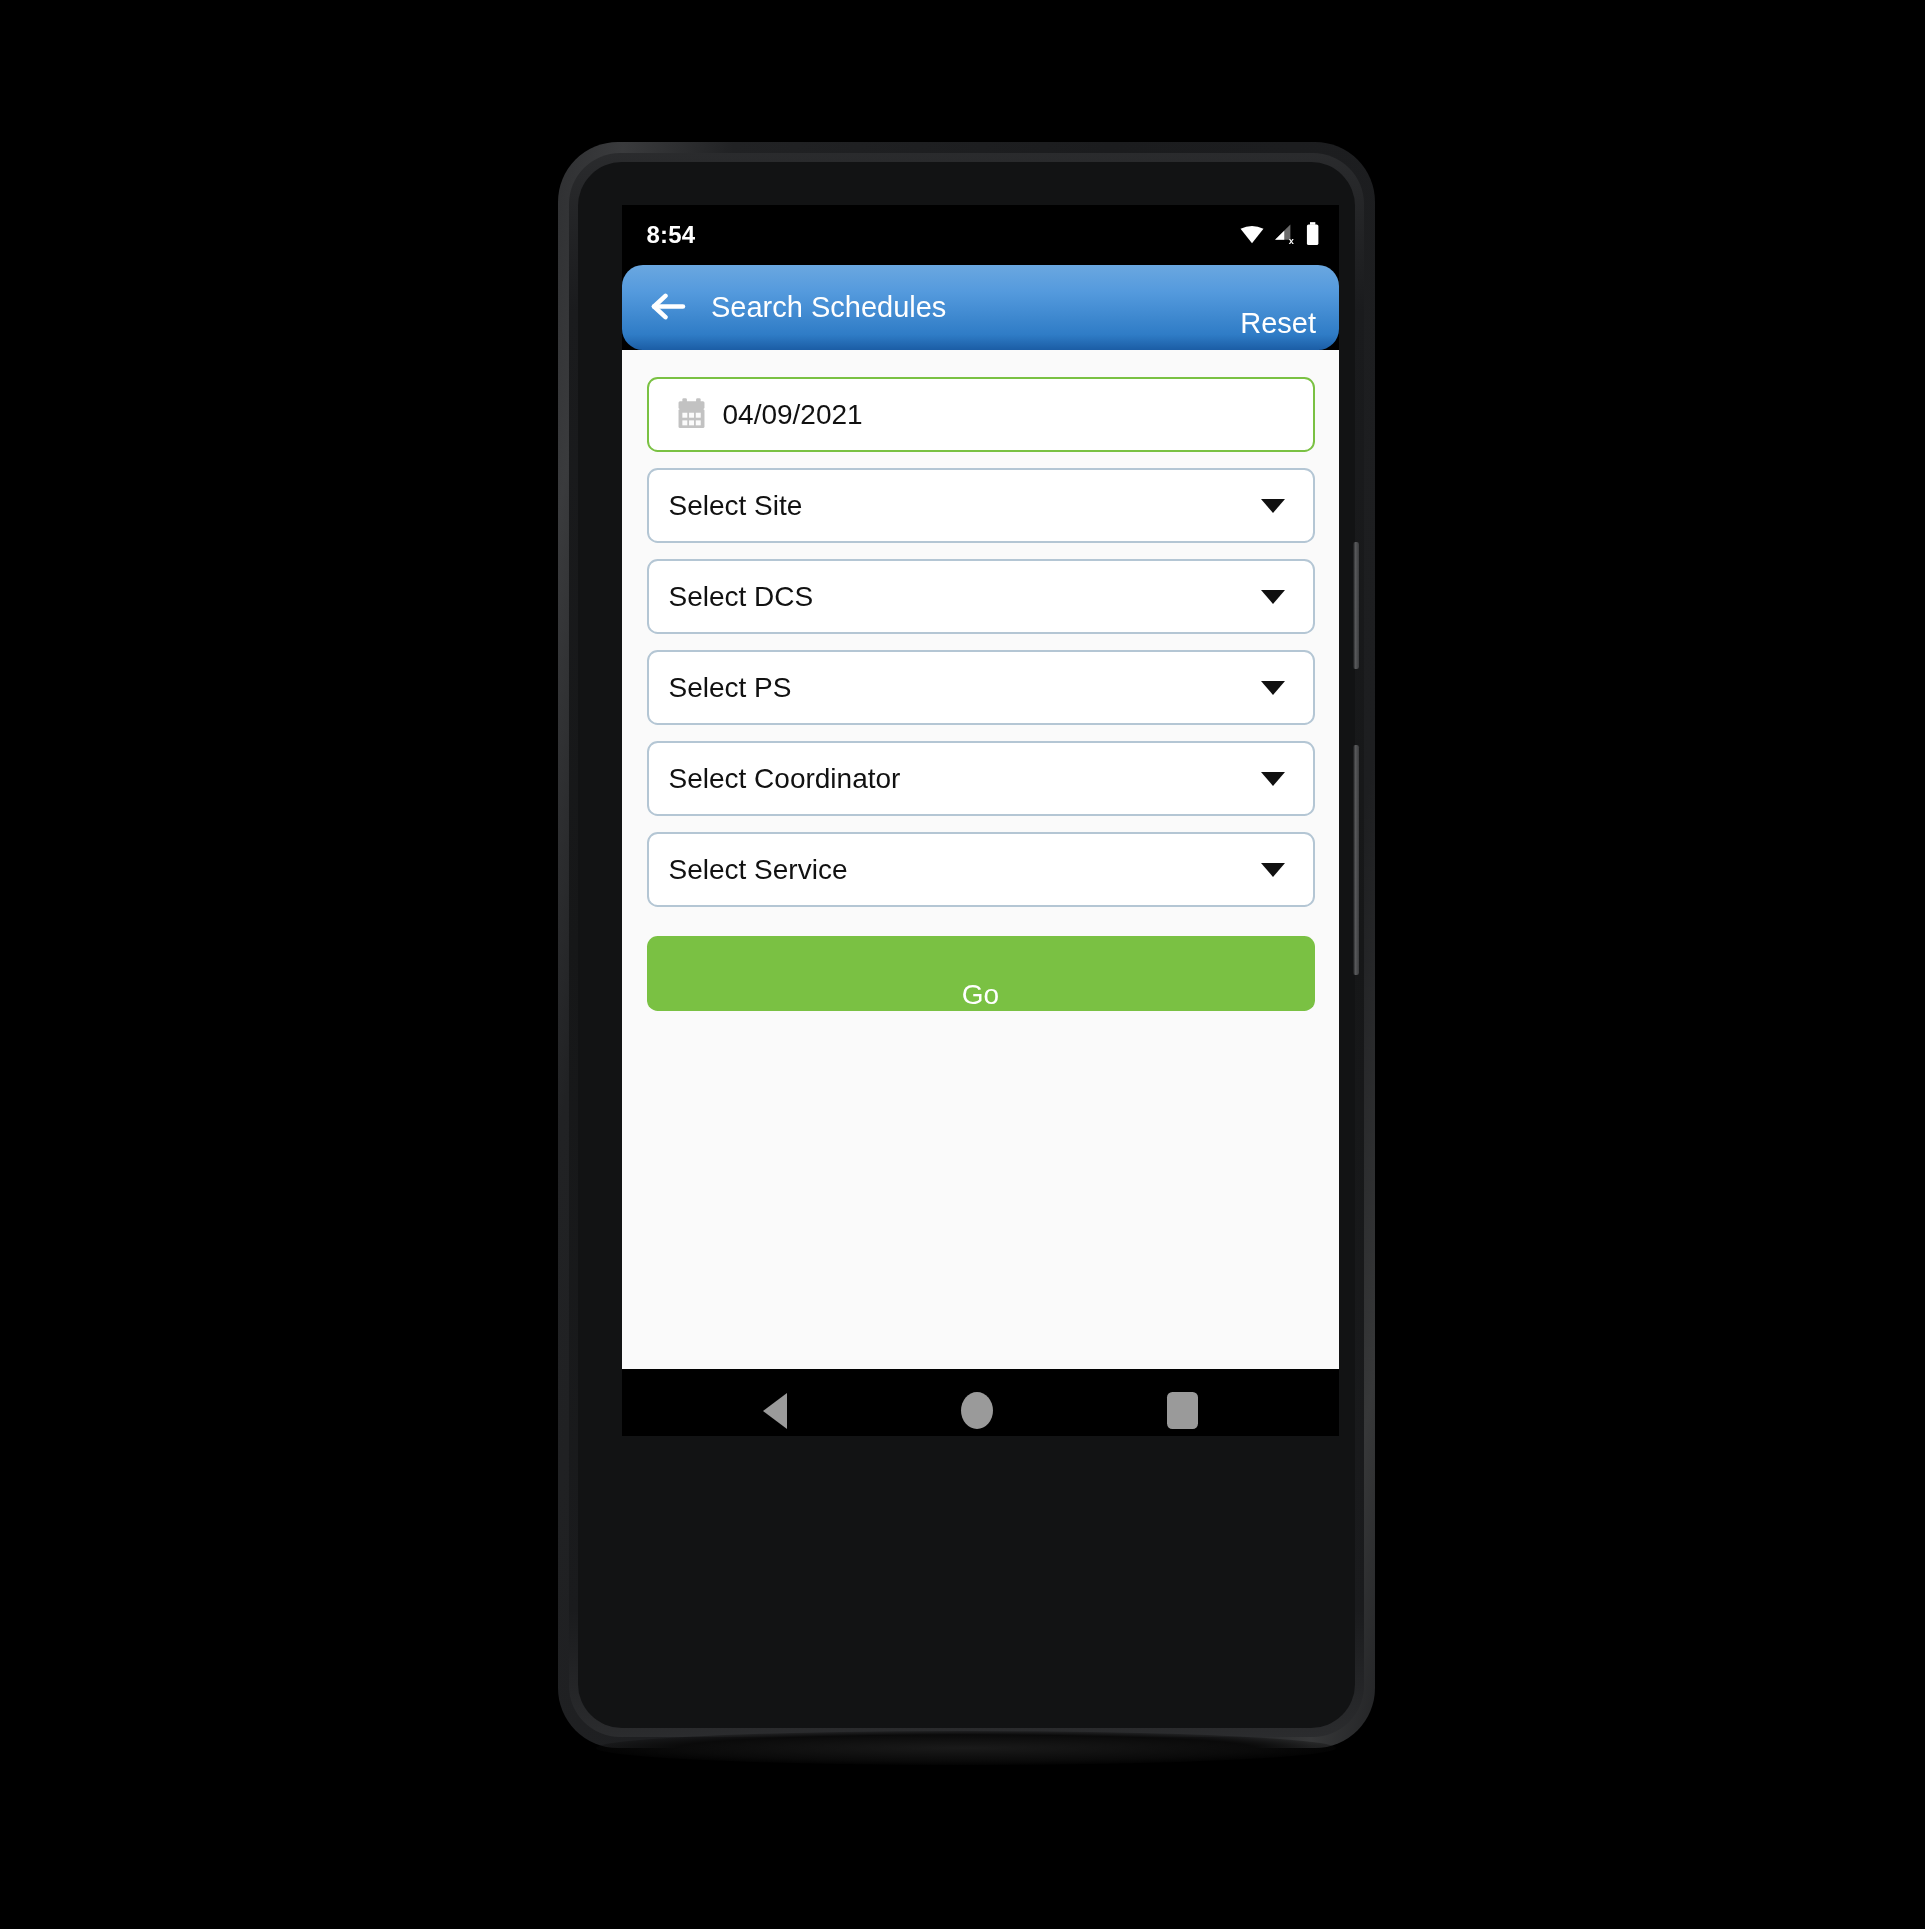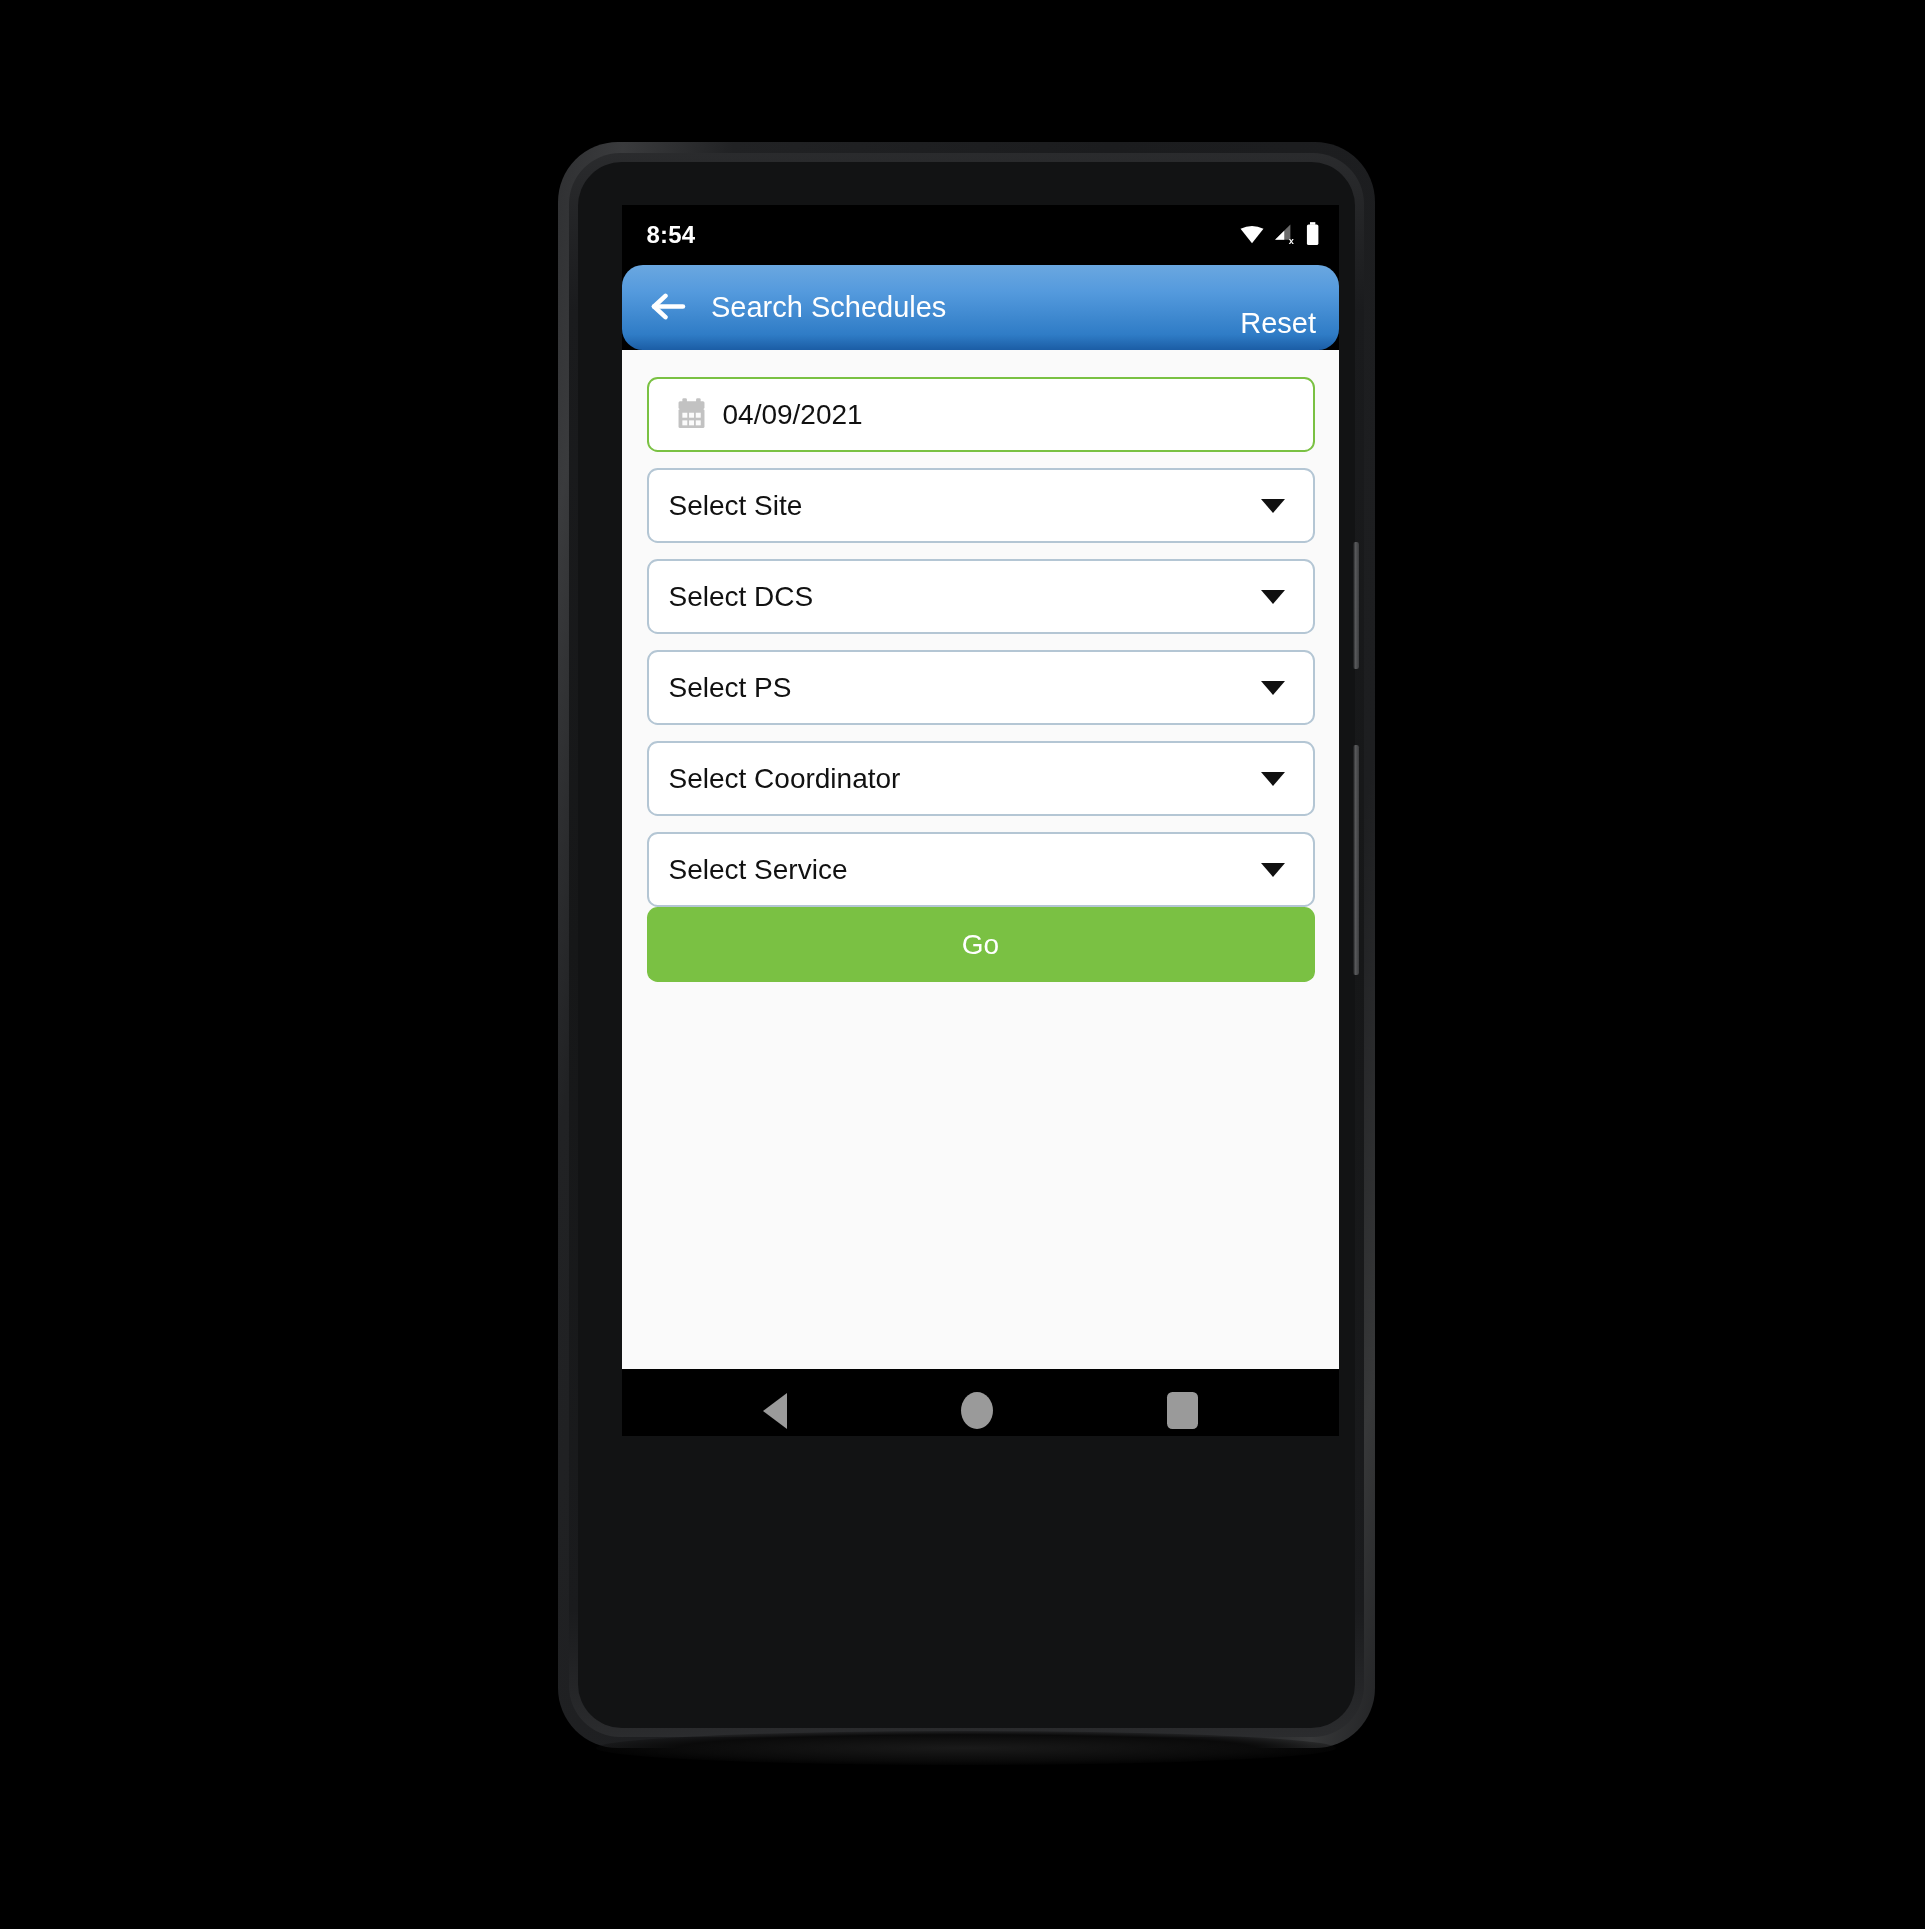--- a/index.html
+++ b/index.html
@@ -212,25 +212,26 @@
   .select-caret {
     margin-left: auto;
     width: 0;
     height: 0;
     border-left: 12.3px solid transparent;
     border-right: 12.3px solid transparent;
     border-top: 14px solid #101010;
   }
 
   #go-button {
+    margin-top: 29px;
     height: 75px;
     border-radius: 10.7px;
     background: #7ac143;
     display: flex;
-    align-items: center;
+    align-items: flex-end;
     justify-content: center;
   }
   #go-button-label {
     color: #ffffff;
     font-size: 28px;
   }
 
   
   #nav-bar {
     height: 83px;

